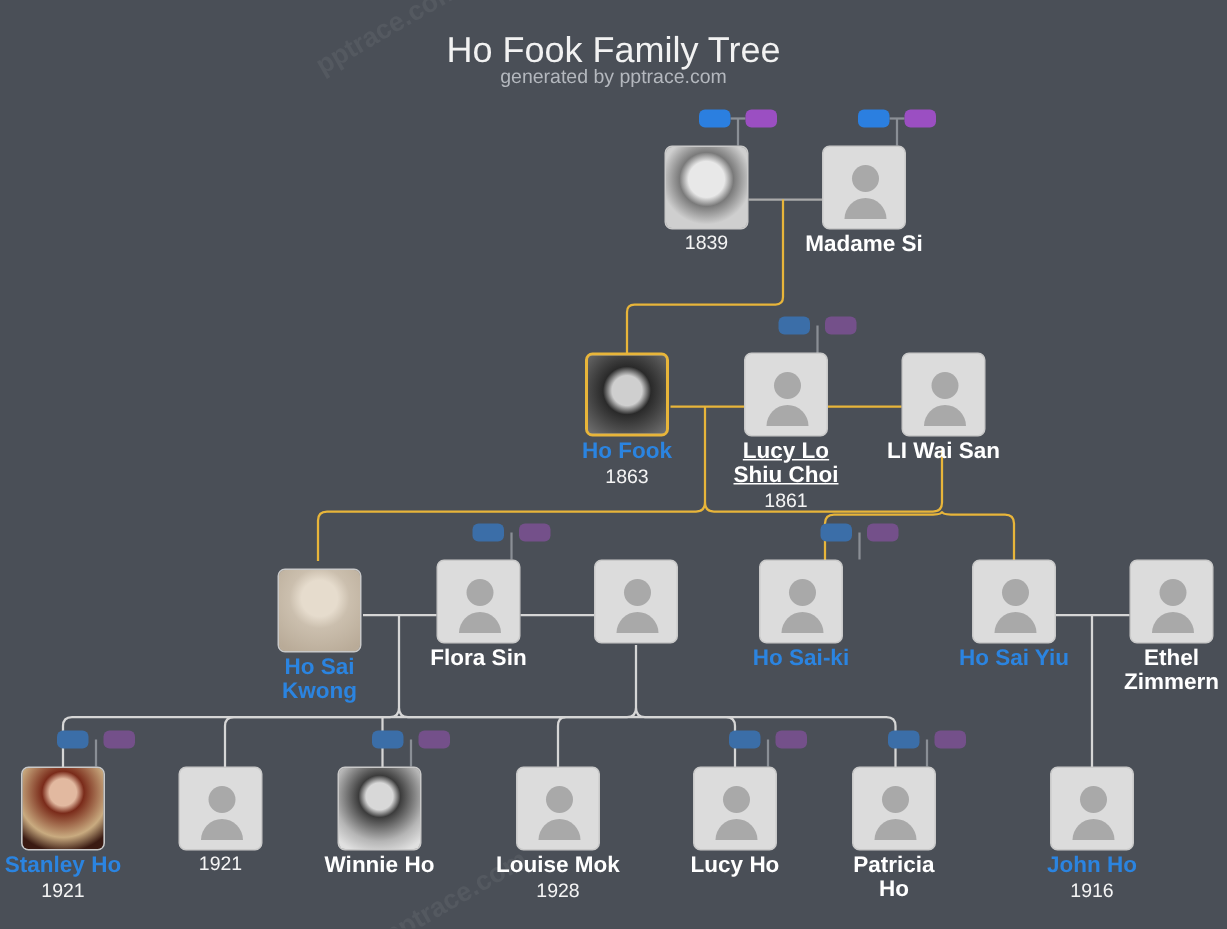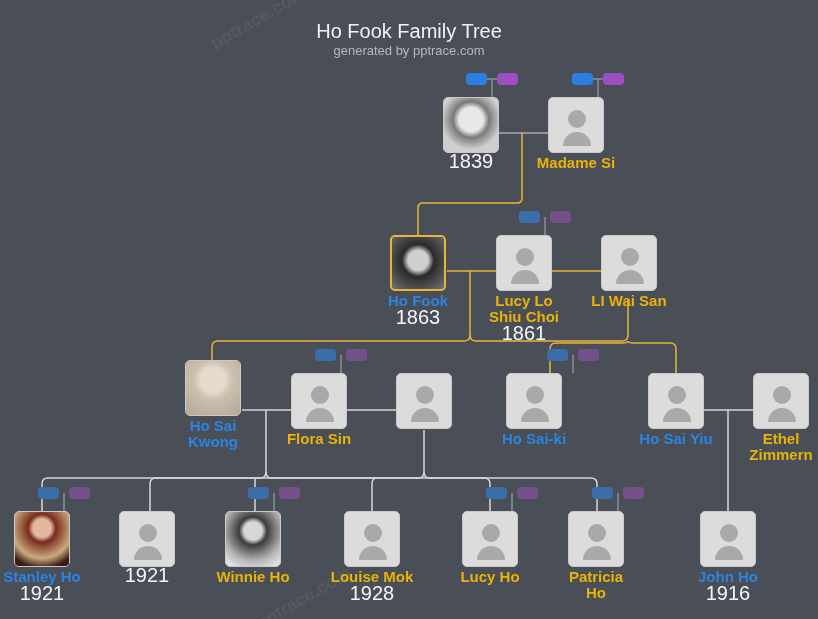--- a/index.html
+++ b/index.html
@@ -3,38 +3,38 @@
 <meta charset="utf-8">
 <style>
   html, body { margin:0; padding:0; }
   body {
     width:818px; height:619px; overflow:hidden;
     background:#4a4f57;
     font-family:"Liberation Sans", sans-serif;
     position:relative;
   }
   .title { position:absolute; left:0; width:818px; top:20px; text-align:center;
-    color:#f2f2f2; font-size:20px; }
+    color:#f2f2f2; font-size:24px; }
   .subtitle { position:absolute; left:0; width:818px; top:43px; text-align:center;
     color:#b4b8be; font-size:13px; }
   .watermark { position:absolute; color:rgba(255,255,255,0.06); font-size:18px; font-weight:bold;
     transform:rotate(-30deg); }
   svg.lines { position:absolute; left:0; top:0; }
   .node { position:absolute; width:120px; text-align:center; }
   .card { width:56px; height:56px; margin:0 auto; border-radius:5px; background:#dcdcdc;
     border:1px solid #c9c9c9; position:relative; overflow:hidden; box-sizing:border-box; }
   .card.selected { border:2px solid #e8b53a; }
   .card .head { position:absolute; left:19px; top:12px; width:18px; height:18px; border-radius:50%; background:#a9a9a9; }
   .card .body { position:absolute; left:14px; top:34px; width:28px; height:14px; border-radius:14px 14px 0 0; background:#a9a9a9; }
   .card.photo { background:#8a8a8a; }
   .photo-inner { position:absolute; left:0; top:0; right:0; bottom:0; }
   .name { font-weight:bold; font-size:15px; line-height:16px; margin-top:2px; }
   .m { color:#2b84e0; }
-  .f { color:#eab308; }
-  .year { color:#f4f4f4; font-size:20px; line-height:17px; }
+  .f { color:#ffffff; }
+  .year { color:#f4f4f4; font-size:13px; line-height:17px; }
   .pill { position:absolute; width:21px; height:12px; border-radius:4px; }
   .pill.b { background:#2b7fe0; }
   .pill.p { background:#9b4fc2; }
   .pill.dim.b { background:#3b6ea8; }
   .pill.dim.p { background:#74508a; }
 </style>
 </head>
 <body>
 
 <div class="watermark" style="left:205px;top:8px;">pptrace.com</div>
@@ -124,32 +124,32 @@
       <div class="photo-inner" style="background:radial-gradient(circle at 50% 45%, #cfcfcf 0 10px, #2a2a2a 16px, #777 40px);"></div>
     </div>
   <div class="name m">Ho Fook</div>
   <div class="year">1863</div>
 </div>
 <div class="node" style="left:464px;top:235px;">
   <div class="card">
       <div class="head"></div>
       <div class="body"></div>
     </div>
-  <div class="name f" style="width:80px;margin-left:20px;margin-right:32px;">Lucy Lo Shiu Choi</div>
+  <div class="name f" style="width:80px;margin-left:20px;margin-right:32px;text-decoration:underline;">Lucy Lo Shiu Choi</div>
   <div class="year">1861</div>
 </div>
 <div class="node" style="left:569px;top:235px;">
   <div class="card">
       <div class="head"></div>
       <div class="body"></div>
     </div>
   <div class="name f">LI Wai San</div>
 </div>
 
-<div class="node" style="left:153px;top:360px;">
+<div class="node" style="left:153px;top:379px;">
   <div class="card photo">
       <div class="photo-inner" style="background:radial-gradient(circle at 50% 35%, #e6dccd 0 12px, #cbbfae 20px, #b9ab98 40px);"></div>
     </div>
   <div class="name m" style="width:60px;margin:2px auto 0;">Ho Sai Kwong</div>
 </div>
 <div class="node" style="left:259px;top:373px;">
   <div class="card">
       <div class="head"></div>
       <div class="body"></div>
     </div>

